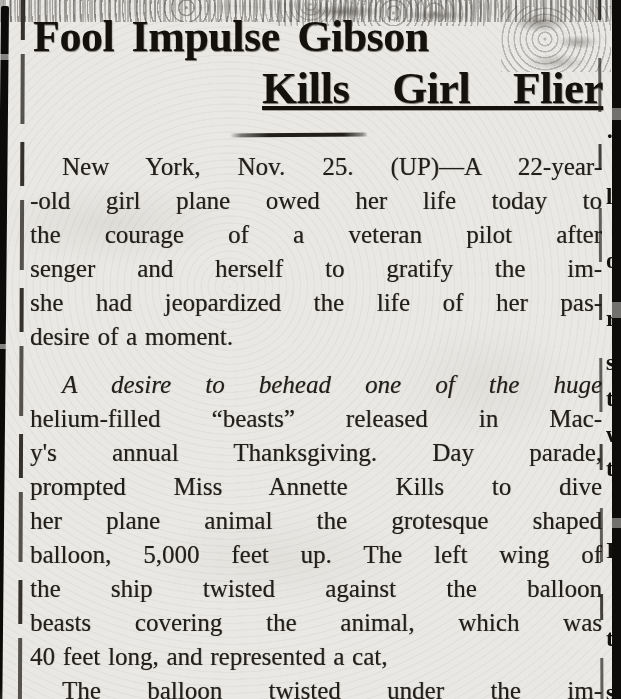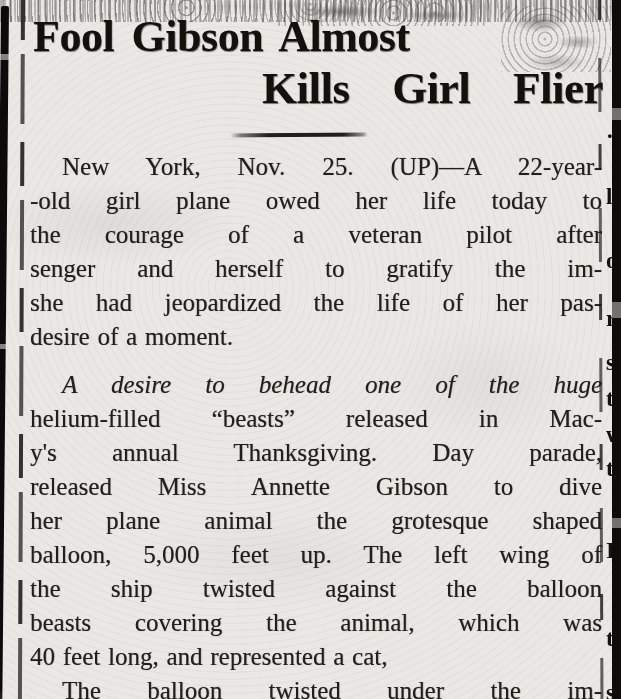--- a/index.html
+++ b/index.html
@@ -77,21 +77,21 @@
   }
   
   .headline{position:absolute;left:0;top:12px;width:621px;z-index:2;color:#14110c;
     font-weight:700;filter:blur(0.2px);}
   .headline .h1{
     margin-left:33px;font-size:44px;line-height:50px;word-spacing:7px;letter-spacing:-0.5px;
     text-shadow:0.6px 0.6px 0.8px rgba(20,17,12,.55);
   }
   .headline .h2{
     text-align:right;padding-right:18px;font-size:45px;line-height:52px;word-spacing:32px;
-    letter-spacing:-0.5px;text-shadow:0.6px 0.6px 0.8px rgba(20,17,12,.55);
+    letter-spacing:-0.5px;text-shadow:0.6px 0.6px 0.8px rgba(20,17,12,.55);text-decoration:underline;
   }
   
   .divider{
     position:absolute;left:230px;top:133px;width:138px;height:4px;z-index:2;
     background:linear-gradient(to right, rgba(30,28,24,0), rgba(30,28,24,.55) 8%, #221f1a 28% 82%, rgba(30,28,24,.45) 96%, rgba(30,28,24,0));
     border-radius:2px;transform:rotate(-0.4deg);
   }
   
   .body{
     position:absolute;left:30px;top:150px;width:572px;z-index:2;
@@ -133,38 +133,38 @@
     <span style="top:680px">s</span>
   </div>
 
   <div class="edge-right">
     <div class="nick" style="top:108px;height:12px;"></div>
     <div class="nick" style="top:302px;height:16px;"></div>
     <div class="nick" style="top:518px;height:10px;"></div>
   </div>
 
   <div class="headline">
-    <div class="h1">Fool Gibson Almost</div>
+    <div class="h1">Fool Impulse Gibson</div>
     <div class="h2">Kills Girl Flier</div>
   </div>
 
   <div class="divider"></div>
 
   <div class="body">
     <div class="ln ind">New York, Nov. 25. (UP)—A 22-year-</div>
     <div class="ln">-old girl plane owed her life today to</div>
     <div class="ln">the courage of a veteran pilot after</div>
     <div class="ln">senger and herself to gratify the im-</div>
     <div class="ln">she had jeopardized the life of her pas-</div>
     <div class="ln endp">desire of a moment.</div>
 
     <div class="ln ind gap">A desire to behead one of the huge</div>
     <div class="ln">helium-filled “beasts” released in Mac-</div>
     <div class="ln">y's annual Thanksgiving. Day parade,</div>
-    <div class="ln">released Miss Annette Gibson to dive</div>
+    <div class="ln">prompted Miss Annette Kills to dive</div>
     <div class="ln">her plane animal the grotesque shaped</div>
     <div class="ln">balloon, 5,000 feet up. The left wing of</div>
     <div class="ln">the ship twisted against the balloon</div>
     <div class="ln">beasts covering the animal, which was</div>
     <div class="ln endp">40 feet long, and represented a cat,</div>
 
     <div class="ln ind">The balloon twisted under the im-</div>
   </div>
 
 </div>

